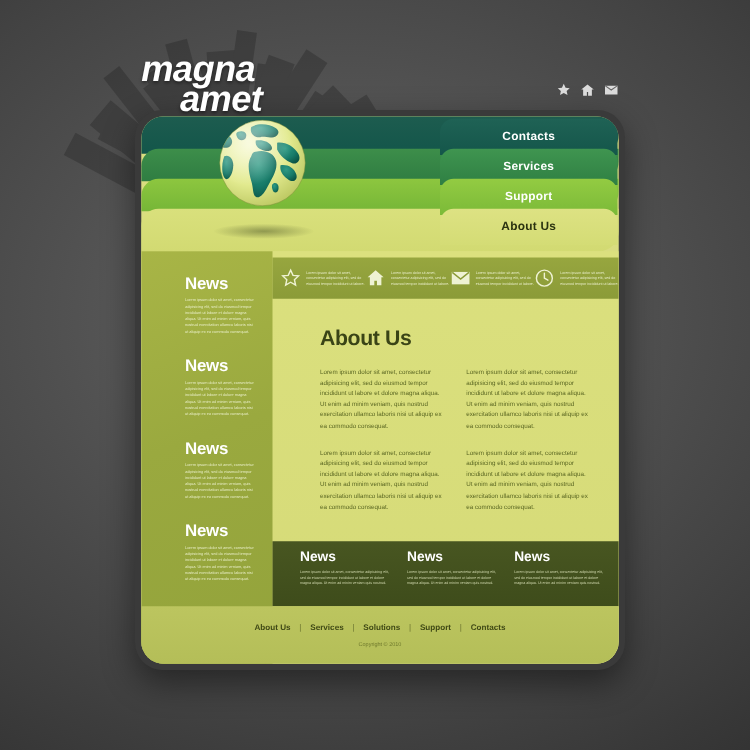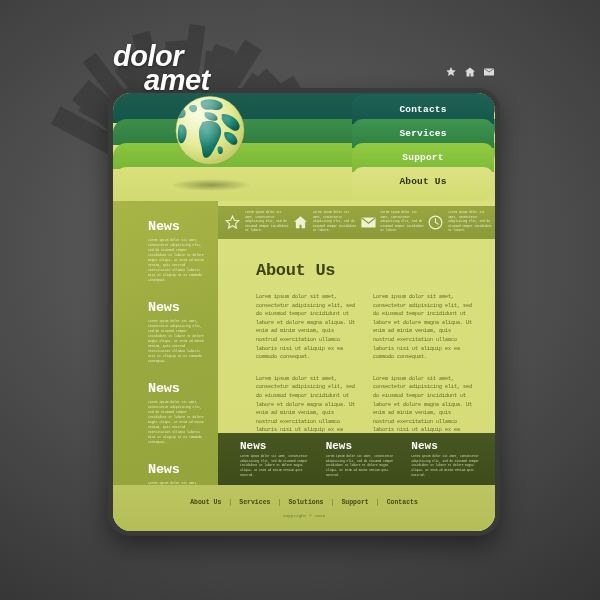--- a/index.html
+++ b/index.html
@@ -64,21 +64,20 @@
   #card {
     position: absolute;
     left: 108px;
     top: 88px;
     width: 392px;
     height: 448px;
     border-radius: 22px;
     background: #3a3a3a;
     box-shadow: 0 10px 26px rgba(0,0,0,0.45);
     overflow: hidden;
-    font-family: Liberation Mono, monospace;
   }
   #cardinner {
     position: absolute;
     left: 5px; top: 5px; right: 5px; bottom: 5px;
     border-radius: 18px;
     overflow: hidden;
     background: #d9dd80;
   }
 
   
@@ -345,21 +344,21 @@
       <g transform="rotate(130 150 150)">
           <rect x="124" y="38" width="22" height="116"></rect>
         </g>
       <g transform="rotate(142 150 150)">
           <rect x="130" y="52" width="16" height="102"></rect>
         </g>
     </g>
   </svg>
 
   <div id="logo">
-    <span>dolor</span>
+    <span>magna</span>
     <span class="l2">amet</span>
   </div>
 
   <div id="topicons">
     <svg class="ti" viewBox="0 0 24 24" fill="#e8e8e8">
       <path d="M12 2l2.9 6.3 6.6.7-4.9 4.5 1.4 6.5L12 16.7 6 20l1.4-6.5L2.5 9l6.6-.7z"></path>
     </svg>
     <svg class="ti" viewBox="0 0 24 24" fill="#e8e8e8">
       <path d="M12 3L2 11h3v10h6v-6h2v6h6V11h3z"></path>
     </svg>

